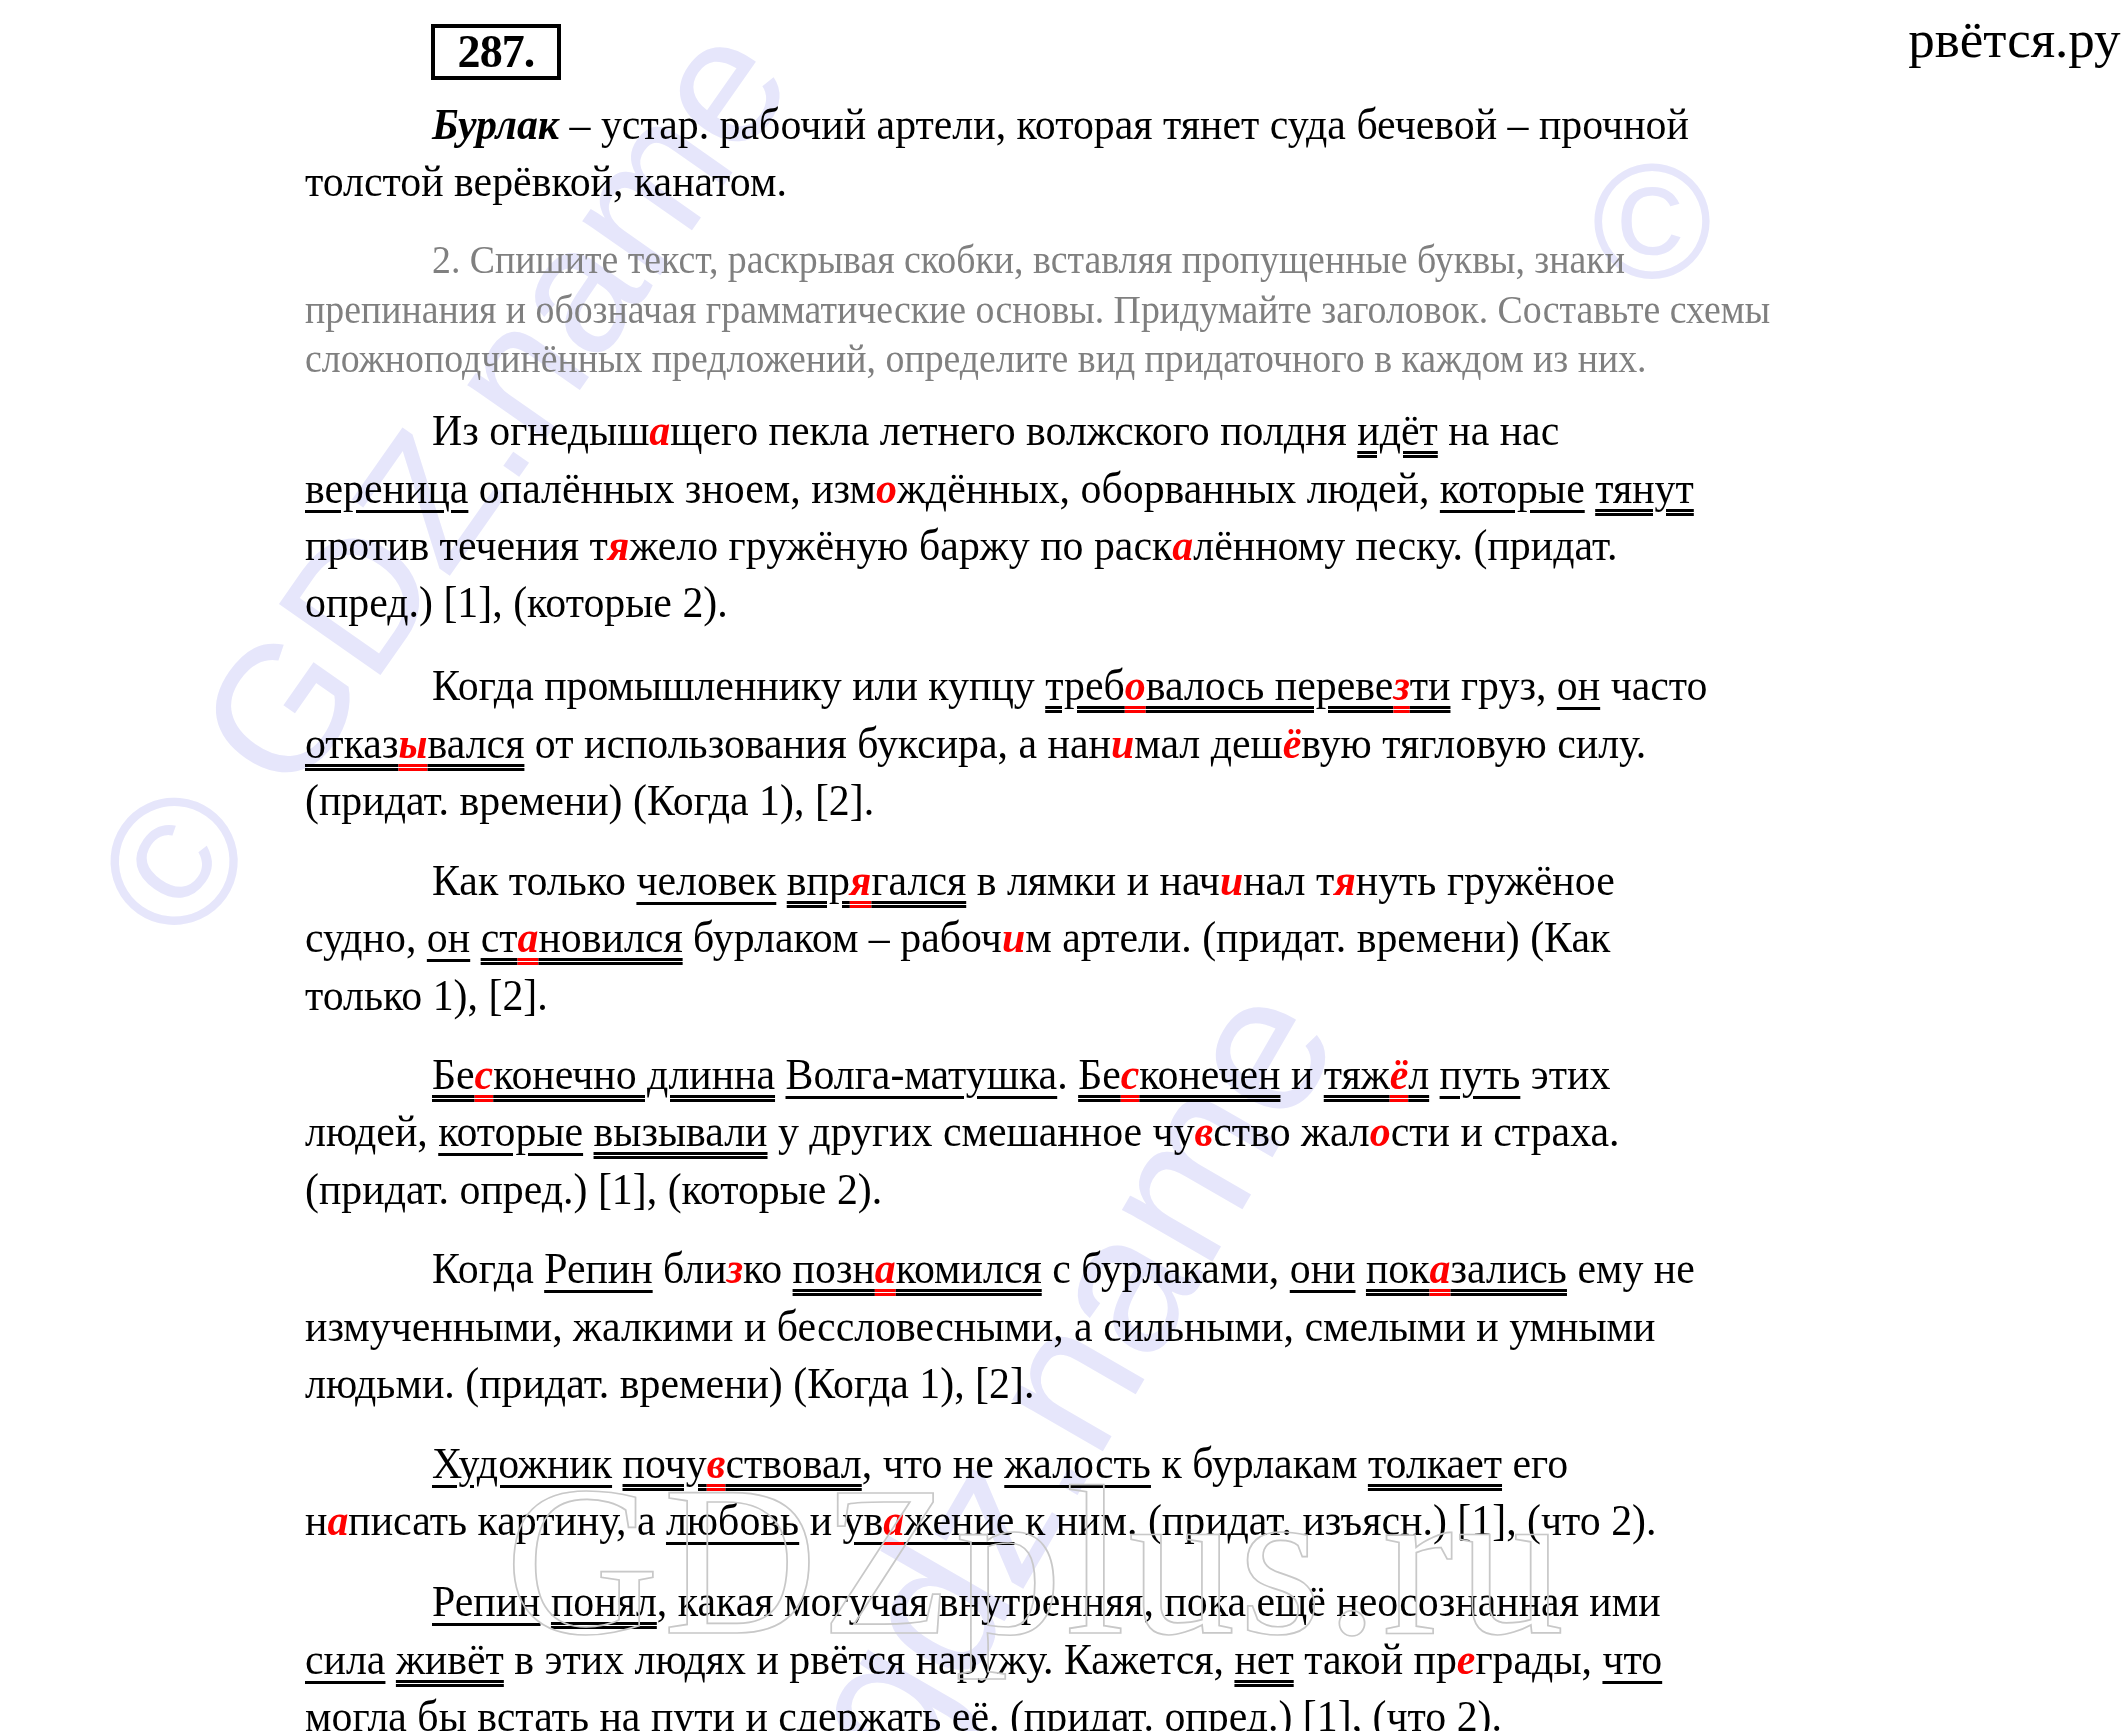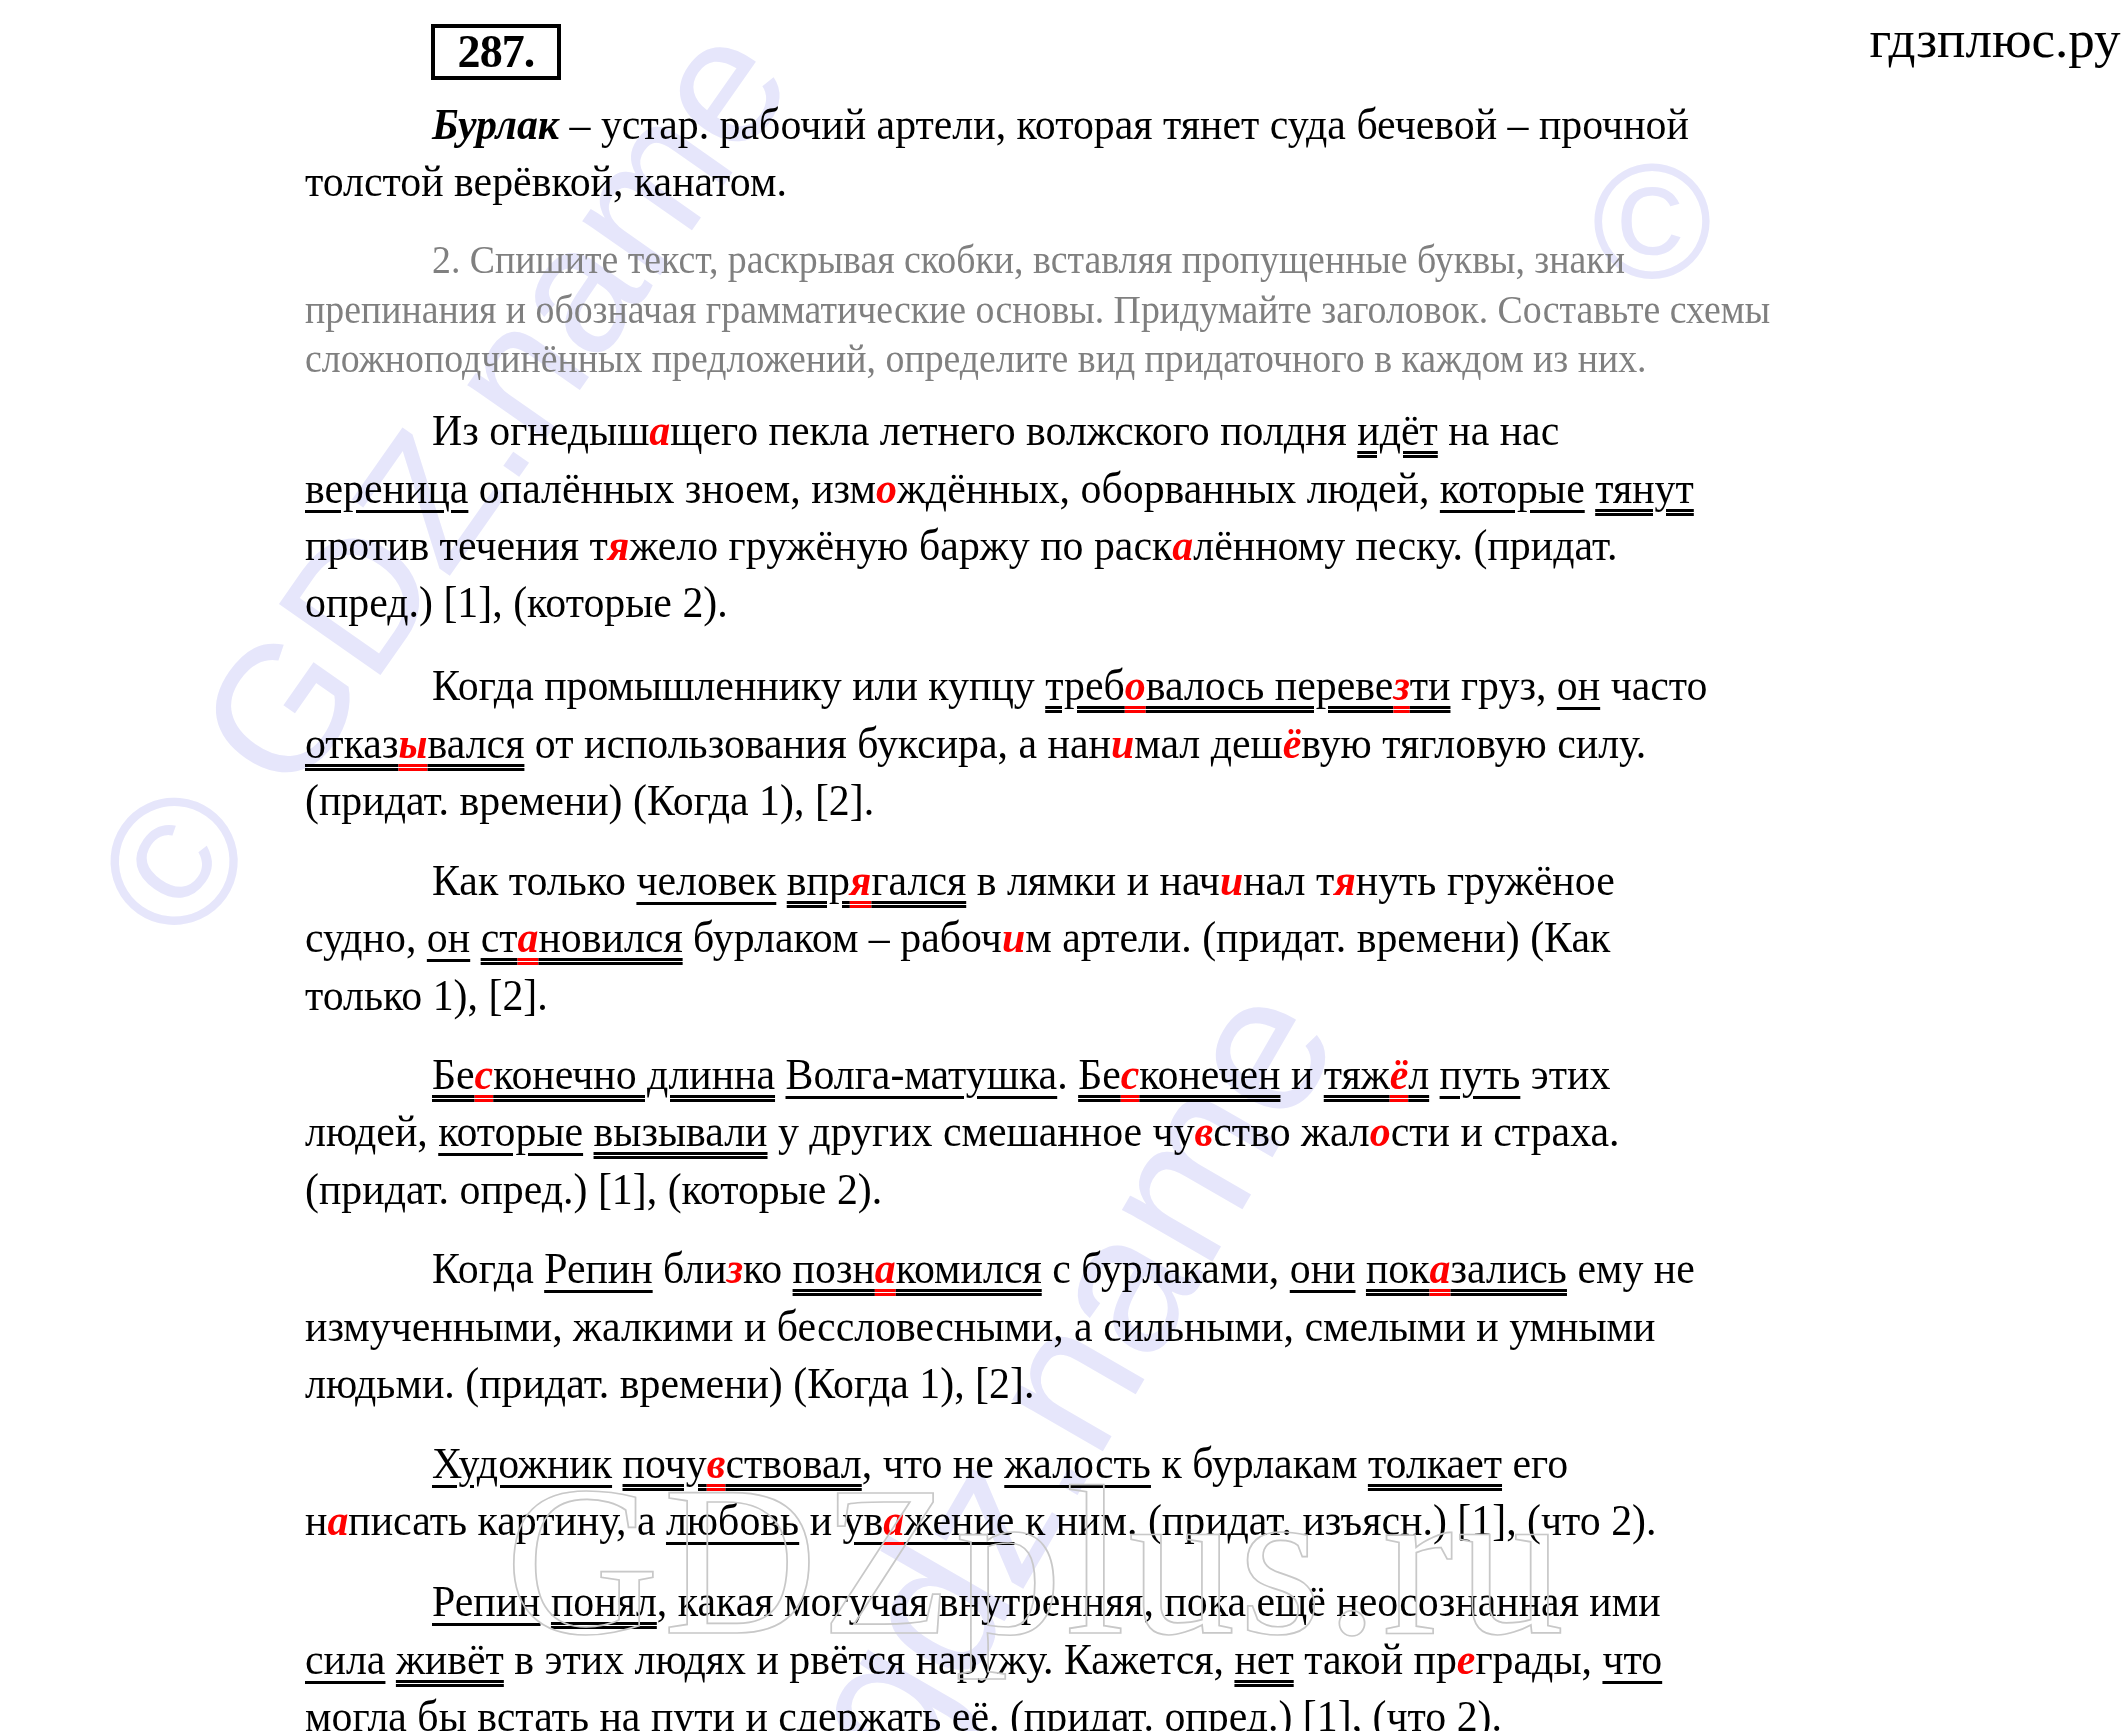--- a/index.html
+++ b/index.html
@@ -26,21 +26,21 @@
 </head>
 <body>
 
 <div class="wm" style="left:51px; top:856px; font-size:180px; transform:rotate(-55deg); transform-origin:left top;">© GDZ.name</div>
 <div class="wm" style="left:753px; top:1695px; font-size:197px; transform:rotate(-60deg); transform-origin:left top;">gdz.name</div>
 <div class="wm" style="left:1592px; top:128px; font-size:163px;">©</div>
 <div class="wm-outline" style="left:505px; top:1438px; font-size:214px; letter-spacing:3.4px;">GDZplus.ru</div>
 
 <div class="content">
   <div class="num-box">287.</div>
-  <div class="site">гдзплюс.ру</div>
+  <div class="site">рвётся.ру</div>
 
   <div id="definition">
       <div class="line " style="left: 432px; top: 96px;"><span class="term">Бурлак</span><span> – устар. рабочий артели, которая тянет суда бечевой – прочной</span></div>
       <div class="line " style="left: 305px; top: 153px;"><span>толстой верёвкой, канатом.</span></div>
     </div>
   <div id="instructions">
       <div class="line gray" style="left: 432px; top: 231px;"><span>2. Спишите текст, раскрывая скобки, вставляя пропущенные буквы, знаки</span></div>
       <div class="line gray" style="left: 305px; top: 281px;"><span>препинания и обозначая грамматические основы. Придумайте заголовок. Составьте схемы</span></div>
       <div class="line gray" style="left: 305px; top: 330px;"><span>сложноподчинённых предложений, определите вид придаточного в каждом из них.</span></div>
     </div>

